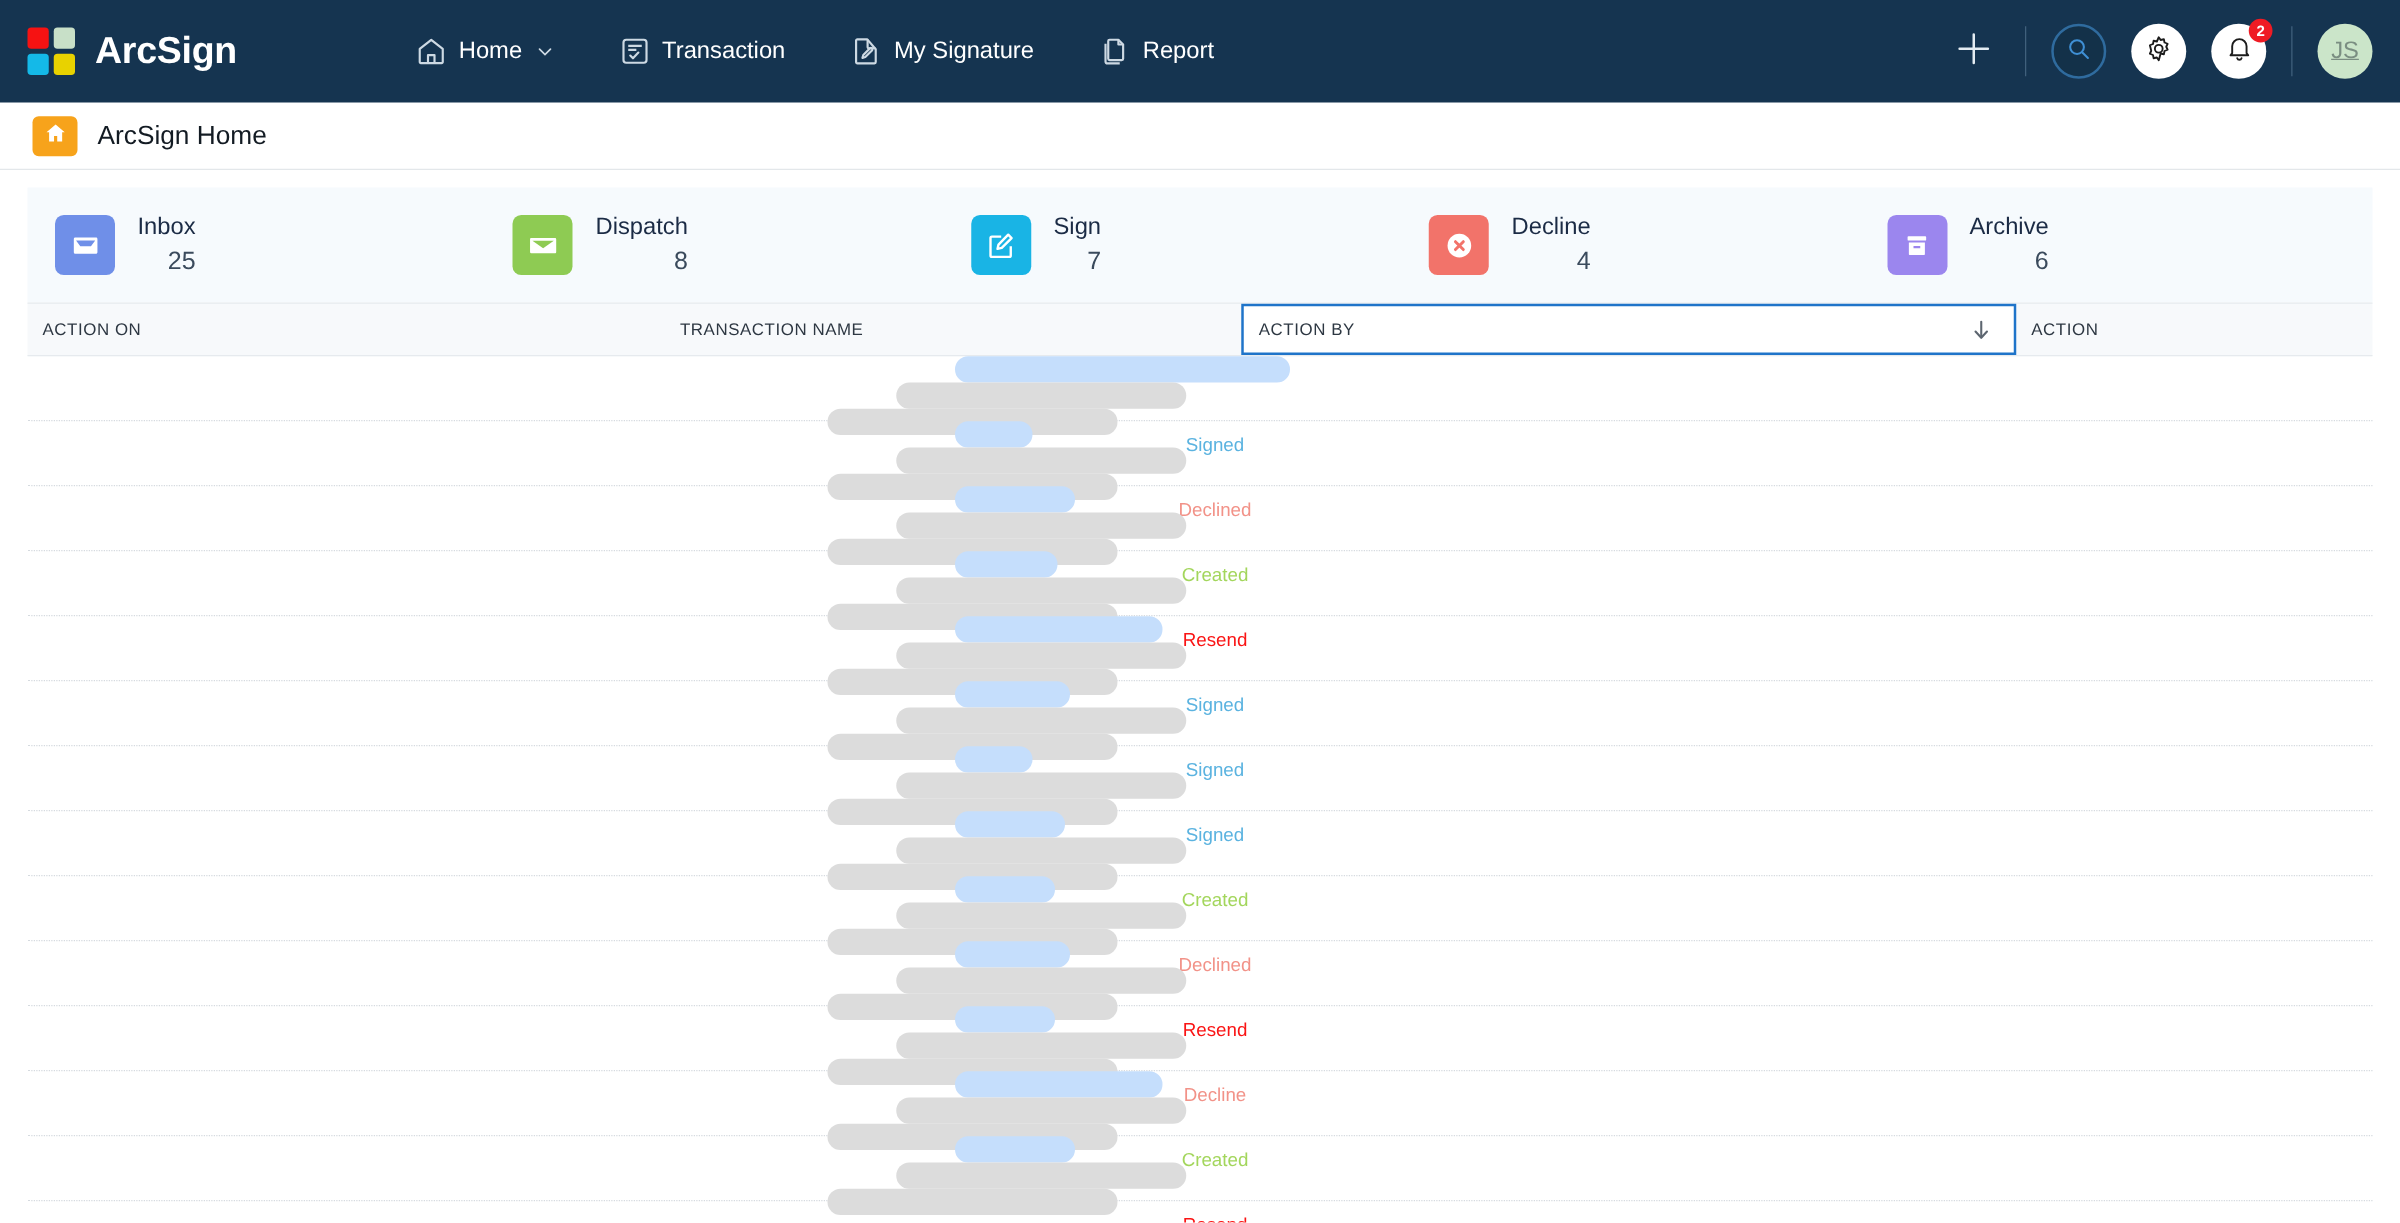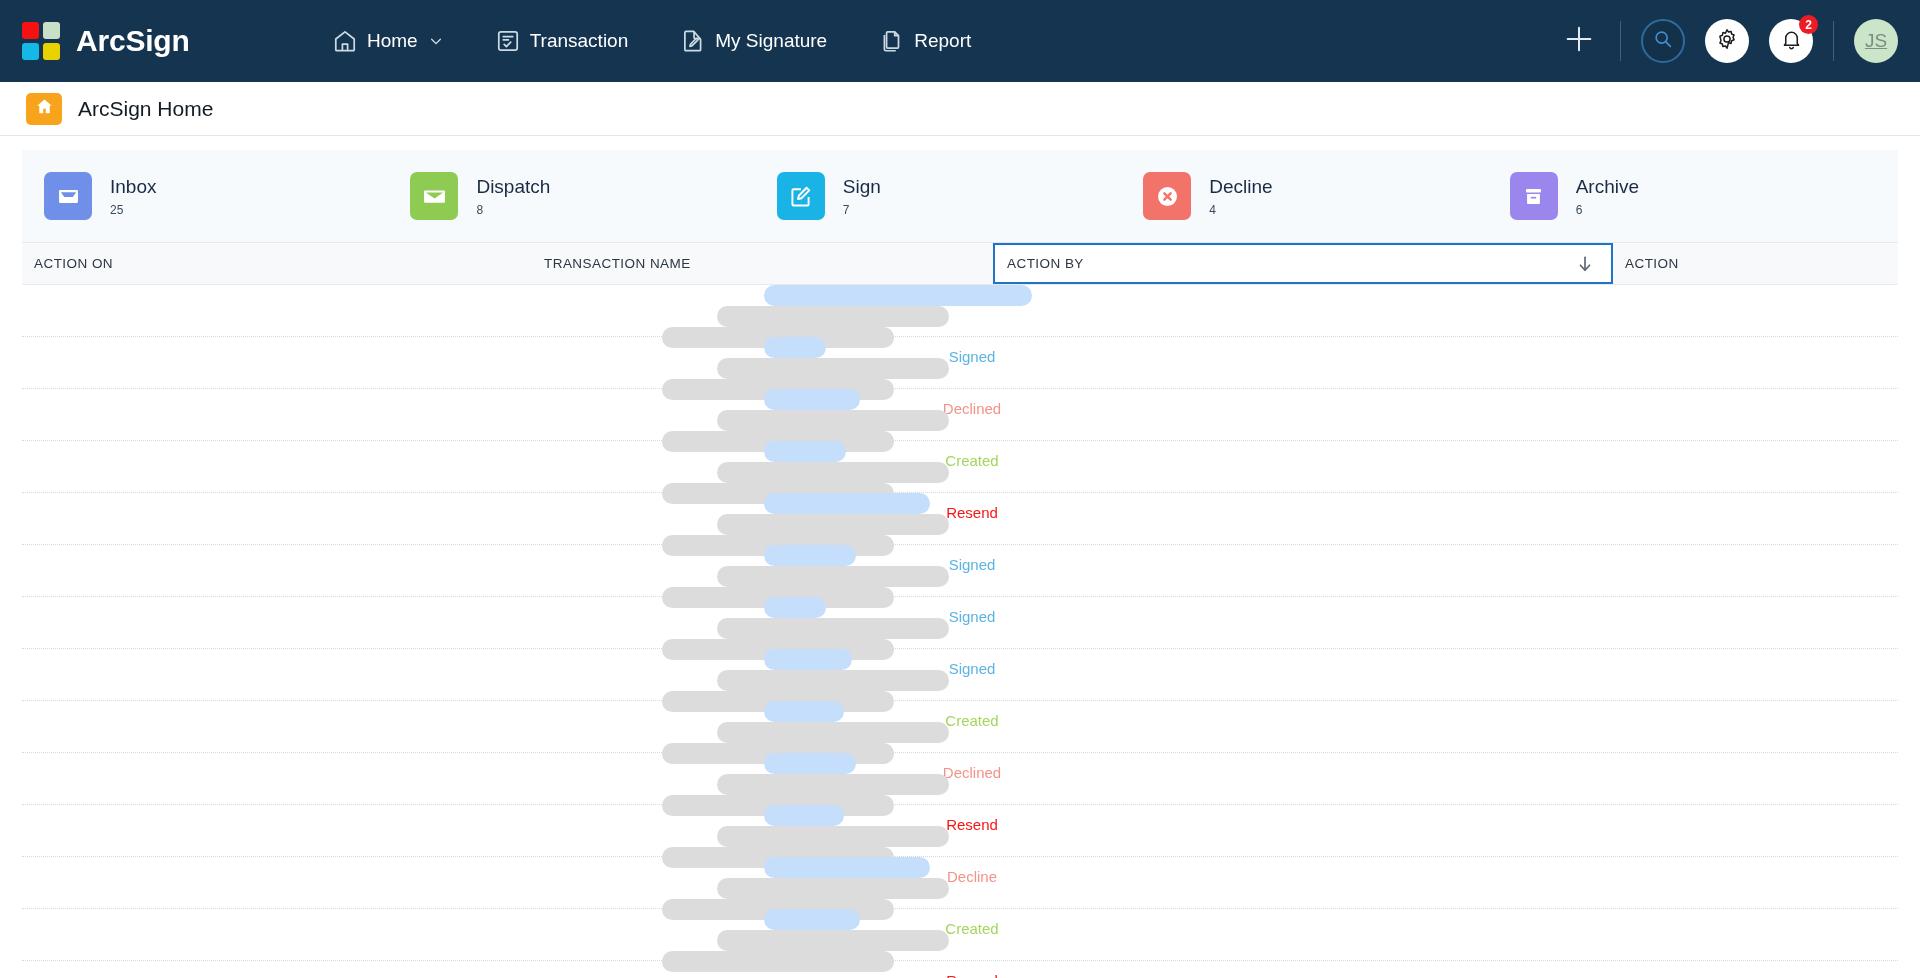--- a/index.html
+++ b/index.html
@@ -161,21 +161,21 @@
     cursor: pointer;
   }
   .card-icon {
     width: 48px; height: 48px;
     border-radius: 7px;
     display: flex; align-items: center; justify-content: center;
     flex: 0 0 auto;
   }
   .card-txt { display: flex; flex-direction: column; gap: 5px; }
   .card-label { font-size: 19px; color: #1b2b45; font-weight: 500; }
-  .card-count { font-size: 12px; color: #3a4a5c; }
+  .card-count { font-size: 20px; color: #3a4a5c; text-align: right; }
 
   
   .table-wrap { padding: 0 22px; background: #fff; }
   .thead {
     display: flex;
     align-items: stretch;
     height: 43px;
     background: #f7f9fb;
     border-top: 1px solid #e6eaee;
     border-bottom: 1px solid #e6eaee;

